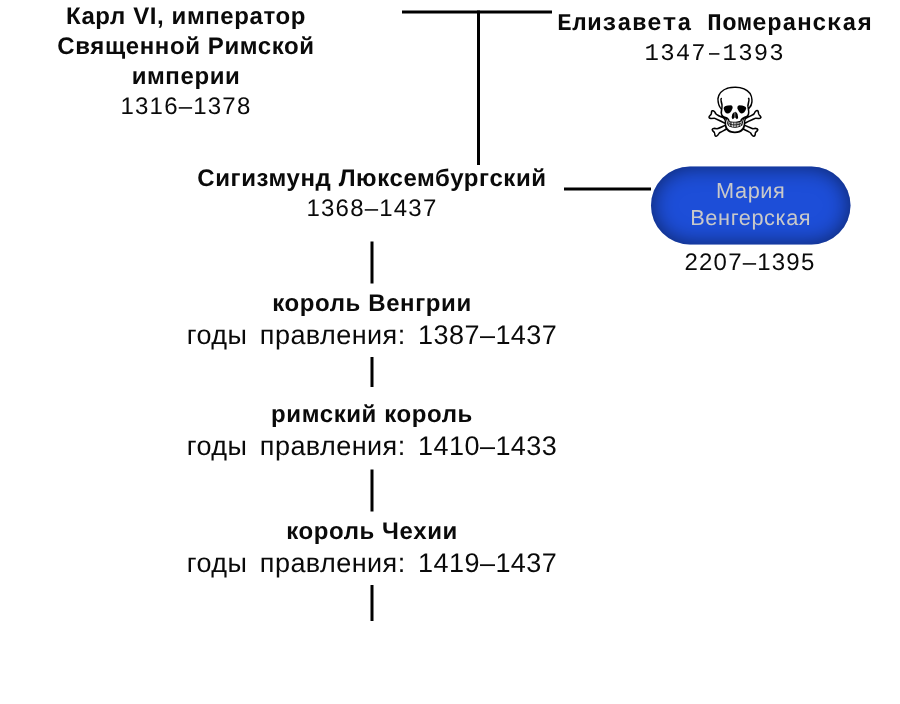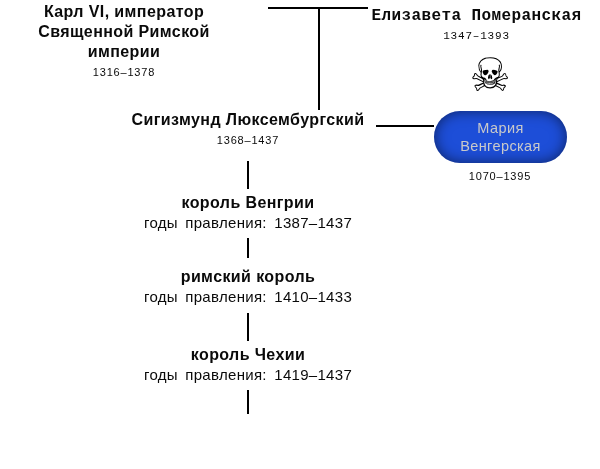--- a/index.html
+++ b/index.html
@@ -2,22 +2,22 @@
 <html><head>
 <meta charset="utf-8">
 <style>
   html,body { margin:0; padding:0; background:#ffffff; }
   .canvas {
     position:relative; width:600px; height:469px; background:#ffffff;
     font-family:"Liberation Sans", sans-serif; color:#0a0a0a; overflow:hidden;
   }
   .block { position:absolute; text-align:center; }
   .name  { font-weight:bold; font-size:16px; line-height:20px; letter-spacing:0.4px; }
-  .years { font-weight:normal; font-size:11px; line-height:20px; letter-spacing:0.8px; }
-  .reign { font-weight:normal; font-size:15px; line-height:20px; letter-spacing:0.3px; word-spacing:3px; }
+  .years { font-weight:normal; font-size:16px; line-height:20px; letter-spacing:0.8px; }
+  .reign { font-weight:normal; font-size:18px; line-height:20px; letter-spacing:0.3px; word-spacing:3px; }
   .hline { position:absolute; height:2px; background:#000; }
   .vline { position:absolute; width:2px;  background:#000; }
   .skull {
     position:absolute; left:456px; top:46px; width:68px; text-align:center;
     font-family:"DejaVu Sans", sans-serif; font-size:46px; line-height:58px; color:#000;
   }
   .badge {
     position:absolute; left:434px; top:111px; width:133px; height:52px;
     background:#1d4ed8; border-radius:26px;
     box-shadow: inset 0 0 14px rgba(0,0,0,0.55);
@@ -50,21 +50,21 @@
   </div>
 
   <div class="hline" style="left:376px; top:125px; width:58px;"></div>
 
   <div class="skull">☠</div>
 
   <div class="badge">
     <div>Мария</div>
     <div>Венгерская</div>
   </div>
-  <div class="block years" style="left:433px; top:166px; width:134px;">1070–1395</div>
+  <div class="block years" style="left:433px; top:166px; width:134px;">2207–1395</div>
 
   <div class="vline" style="left:247px; top:161px; height:28px;"></div>
 
   <div class="block" style="left:88px; top:193px; width:320px;">
     <div class="name">король Венгрии</div>
     <div class="reign">годы правления: 1387–1437</div>
   </div>
 
   <div class="vline" style="left:247px; top:238px; height:20px;"></div>
 

